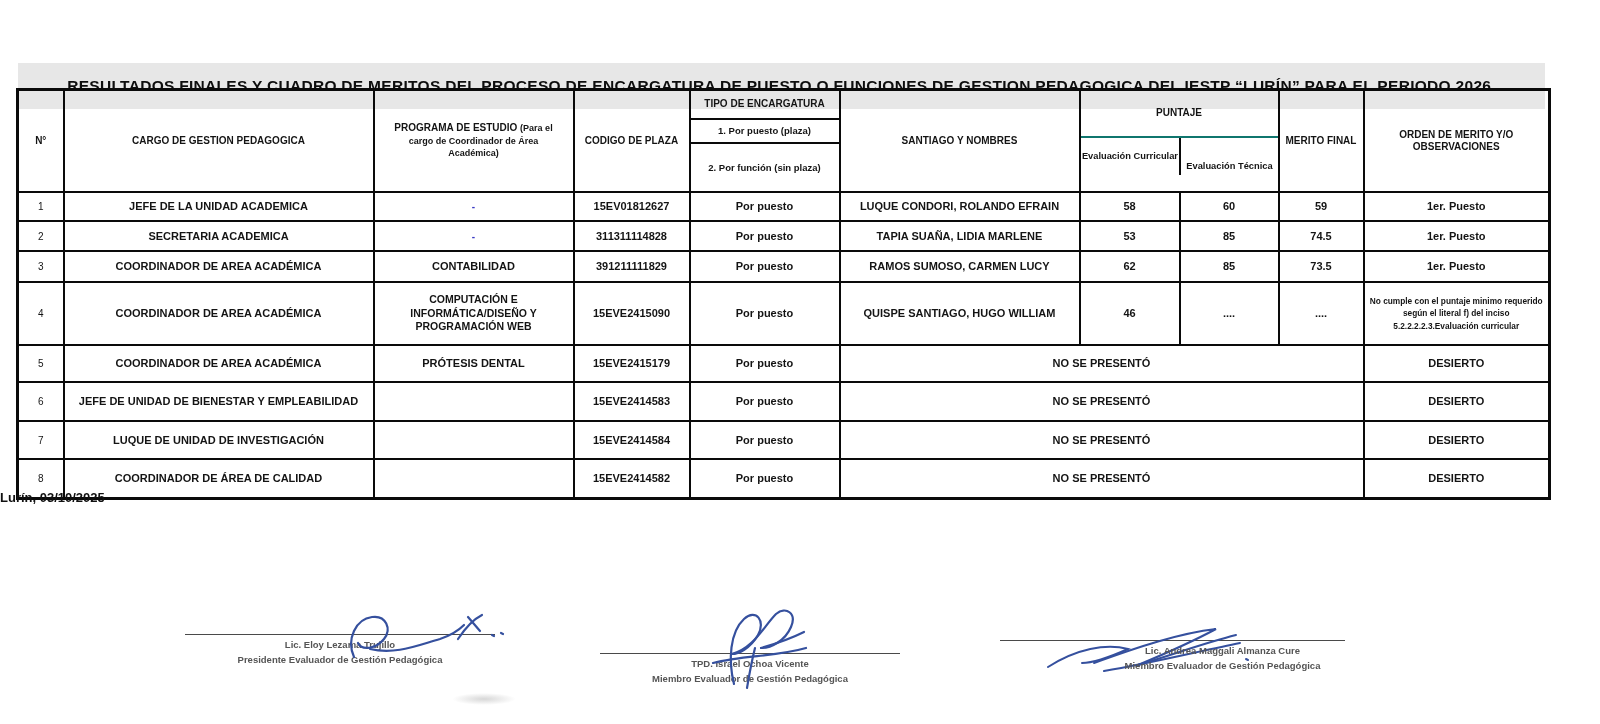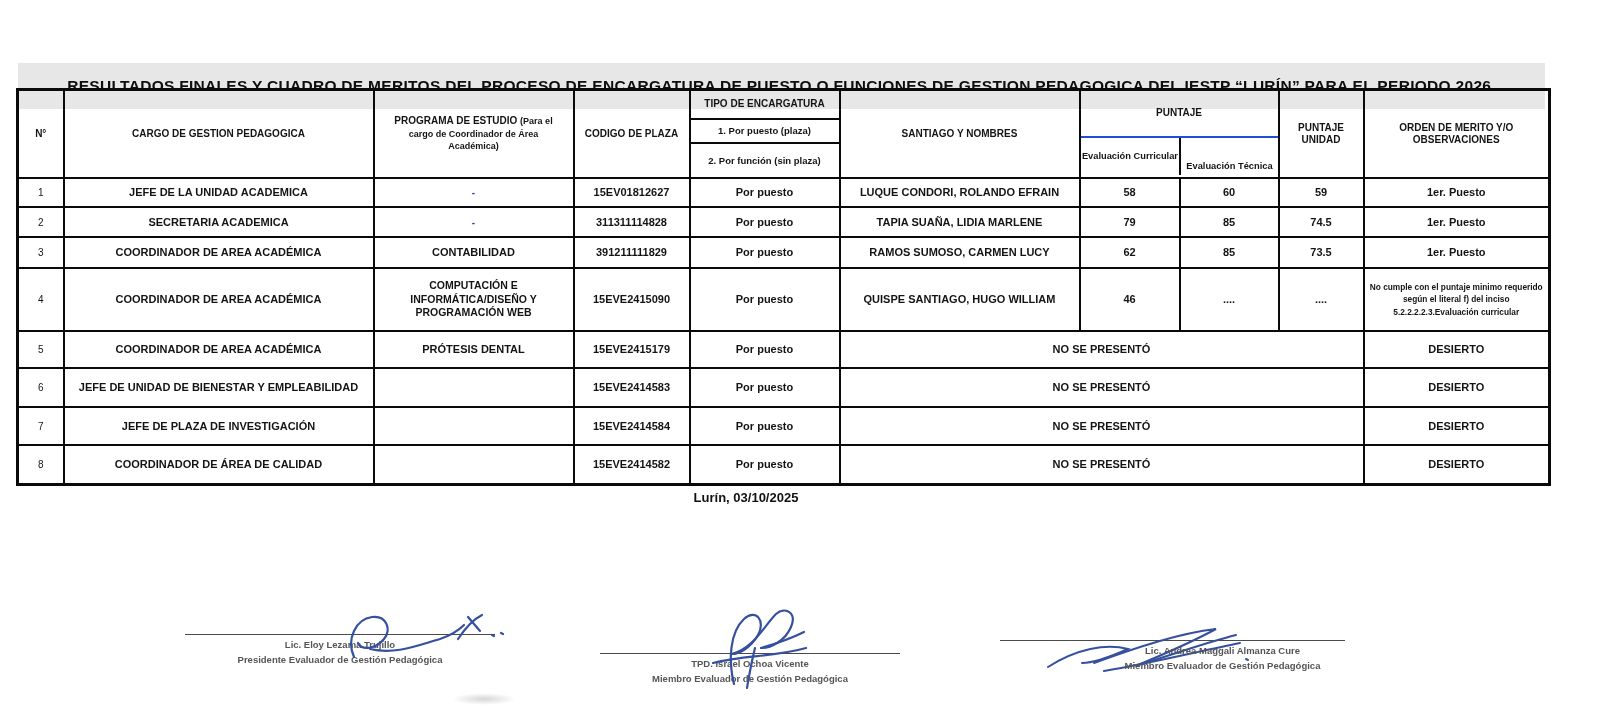--- a/index.html
+++ b/index.html
@@ -23,35 +23,35 @@
   }
   .results th, .results td {
     border:2px solid #0a0a0a; padding:0; text-align:center; vertical-align:middle;
     font-weight:bold; overflow:hidden; color:#141414;
   }
   .results thead tr { height:84px; }
   .results th { font-size:10px; line-height:1.25; }
   th.stack { vertical-align:top; }
   th .t1 { height:27px; border-bottom:2px solid #0a0a0a; display:flex; align-items:center; justify-content:center; }
   th .t2 { height:22px; border-bottom:2px solid #0a0a0a; display:flex; align-items:center; justify-content:center; font-size:9.5px; }
-  th .t3 { height:33px; display:flex; align-items:center; justify-content:center; font-size:9.5px; }
-  th .p1 { height:45px; border-bottom:2px solid #1d4ed8; display:flex; align-items:center; justify-content:center; }
+  th .t3 { height:47px; display:flex; align-items:center; justify-content:center; font-size:9.5px; }
+  th .p1 { height:45px; border-bottom:2px solid #0f766e; display:flex; align-items:center; justify-content:center; }
   th .p2 { height:37px; display:flex;text-align:center; }
   th .p2 .pc { width:50.2%; border-right:2px solid #0a0a0a; display:flex; align-items:center; justify-content:center; font-size:9.3px; }
   th .p2 .pt { flex:1; display:flex; align-items:center; justify-content:center; font-size:9.3px;margin-top:20px; }
   th.programa { padding:0 12px; }
   th.programa .note { font-size:9px; }
   .results td { font-size:11px; line-height:1.3; }
   td.num { font-weight:normal; font-size:10px; }
   td.programa { padding:0 18px; }
   td.dash { color:#3b3bc4; font-size:10px; }
   td.obs-small { font-size:8.3px; line-height:1.45; padding:4px 5px; }
   td.merged { font-size:11px;border-radius:6px; }
   .date-line {
-    position:absolute; top:490px; left:0; width:1492px; text-align:center;
+    position:absolute; top:490px; left:0; width:1492px; text-align:left;
     font-weight:bold; font-size:13px; color:#111;
   }
   .sig { position:absolute; }
   .sig .line { height:0; border-top:1.6px solid #4a4a4a; width:100%; }
   .sig .name { margin-top:4px; font-weight:bold; font-size:9.5px; color:#555; text-align:center; }
   .sig .role { margin-top:4px; font-weight:bold; font-size:9.5px; color:#555; text-align:center; }
   .sig svg { position:absolute; pointer-events:none; }
   .sig1 { left:185px; top:634px; width:310px; }
   .sig1 svg { left:155px; bottom:-2px; }
   .sig2 { left:600px; top:653px; width:300px; }
@@ -99,21 +99,21 @@
         <div class="t3">2. Por función (sin plaza)</div>
       </th>
       <th>SANTIAGO Y NOMBRES</th>
       <th class="stack" colspan="2">
         <div class="p1">PUNTAJE</div>
         <div class="p2">
           <div class="pc">Evaluación Curricular</div>
           <div class="pt">Evaluación Técnica</div>
         </div>
       </th>
-      <th>PUNTAJE UNIDAD</th>
+      <th>MERITO FINAL</th>
       <th>ORDEN DE MERITO Y/O OBSERVACIONES</th>
     </tr>
   </thead>
   <tbody>
     <tr style="height:29px;">
       <td class="num">1</td>
       <td>JEFE DE LA UNIDAD ACADEMICA</td>
       <td class="programa dash">-</td>
       <td>15EV01812627</td>
       <td>Por puesto</td>
@@ -123,21 +123,21 @@
       <td>59</td>
       <td>1er. Puesto</td>
     </tr>
     <tr style="height:30px;">
       <td class="num">2</td>
       <td>SECRETARIA ACADEMICA</td>
       <td class="programa dash">-</td>
       <td>311311114828</td>
       <td>Por puesto</td>
       <td>TAPIA SUAÑA, LIDIA MARLENE</td>
-      <td>79</td>
+      <td>53</td>
       <td>85</td>
       <td>74.5</td>
       <td>1er. Puesto</td>
     </tr>
     <tr style="height:31px;">
       <td class="num">3</td>
       <td>COORDINADOR DE AREA ACADÉMICA</td>
       <td class="programa">CONTABILIDAD</td>
       <td>391211111829</td>
       <td>Por puesto</td>
@@ -172,21 +172,21 @@
       <td class="num">6</td>
       <td>JEFE DE UNIDAD DE BIENESTAR Y EMPLEABILIDAD</td>
       <td class="programa"></td>
       <td>15EVE2414583</td>
       <td>Por puesto</td>
       <td class="merged" colspan="4">NO SE PRESENTÓ</td>
       <td>DESIERTO</td>
     </tr>
     <tr style="height:38px;">
       <td class="num">7</td>
-      <td>JEFE DE PLAZA DE INVESTIGACIÓN</td>
+      <td>LUQUE DE UNIDAD DE INVESTIGACIÓN</td>
       <td class="programa"></td>
       <td>15EVE2414584</td>
       <td>Por puesto</td>
       <td class="merged" colspan="4">NO SE PRESENTÓ</td>
       <td>DESIERTO</td>
     </tr>
     <tr style="height:39px;">
       <td class="num">8</td>
       <td>COORDINADOR DE ÁREA DE CALIDAD</td>
       <td class="programa"></td>

